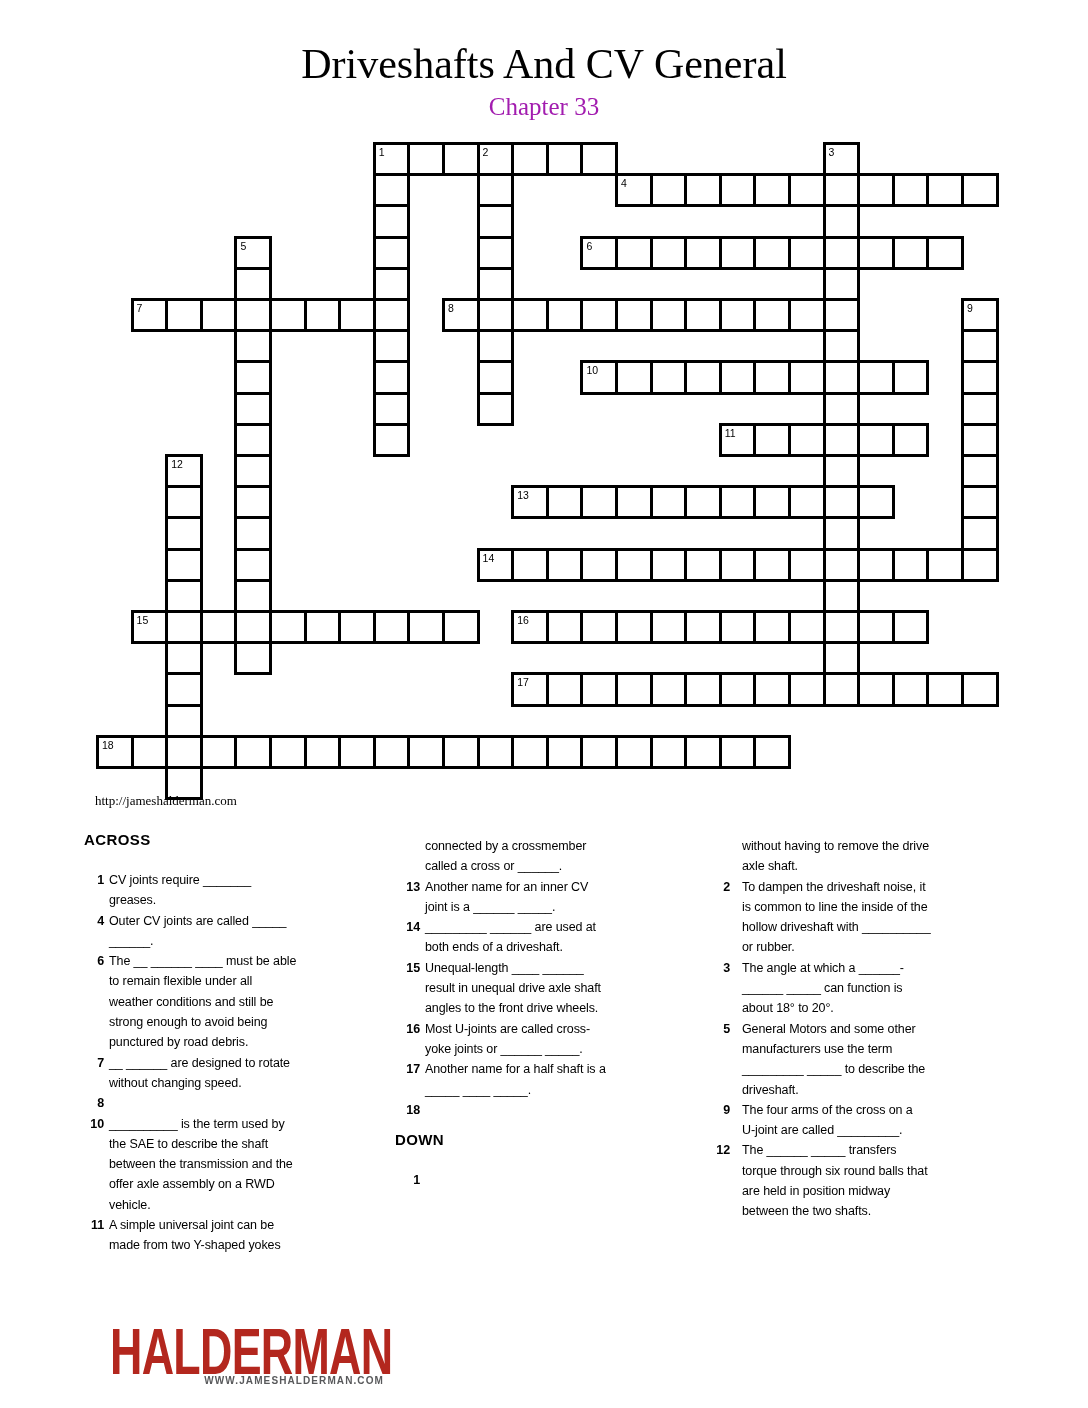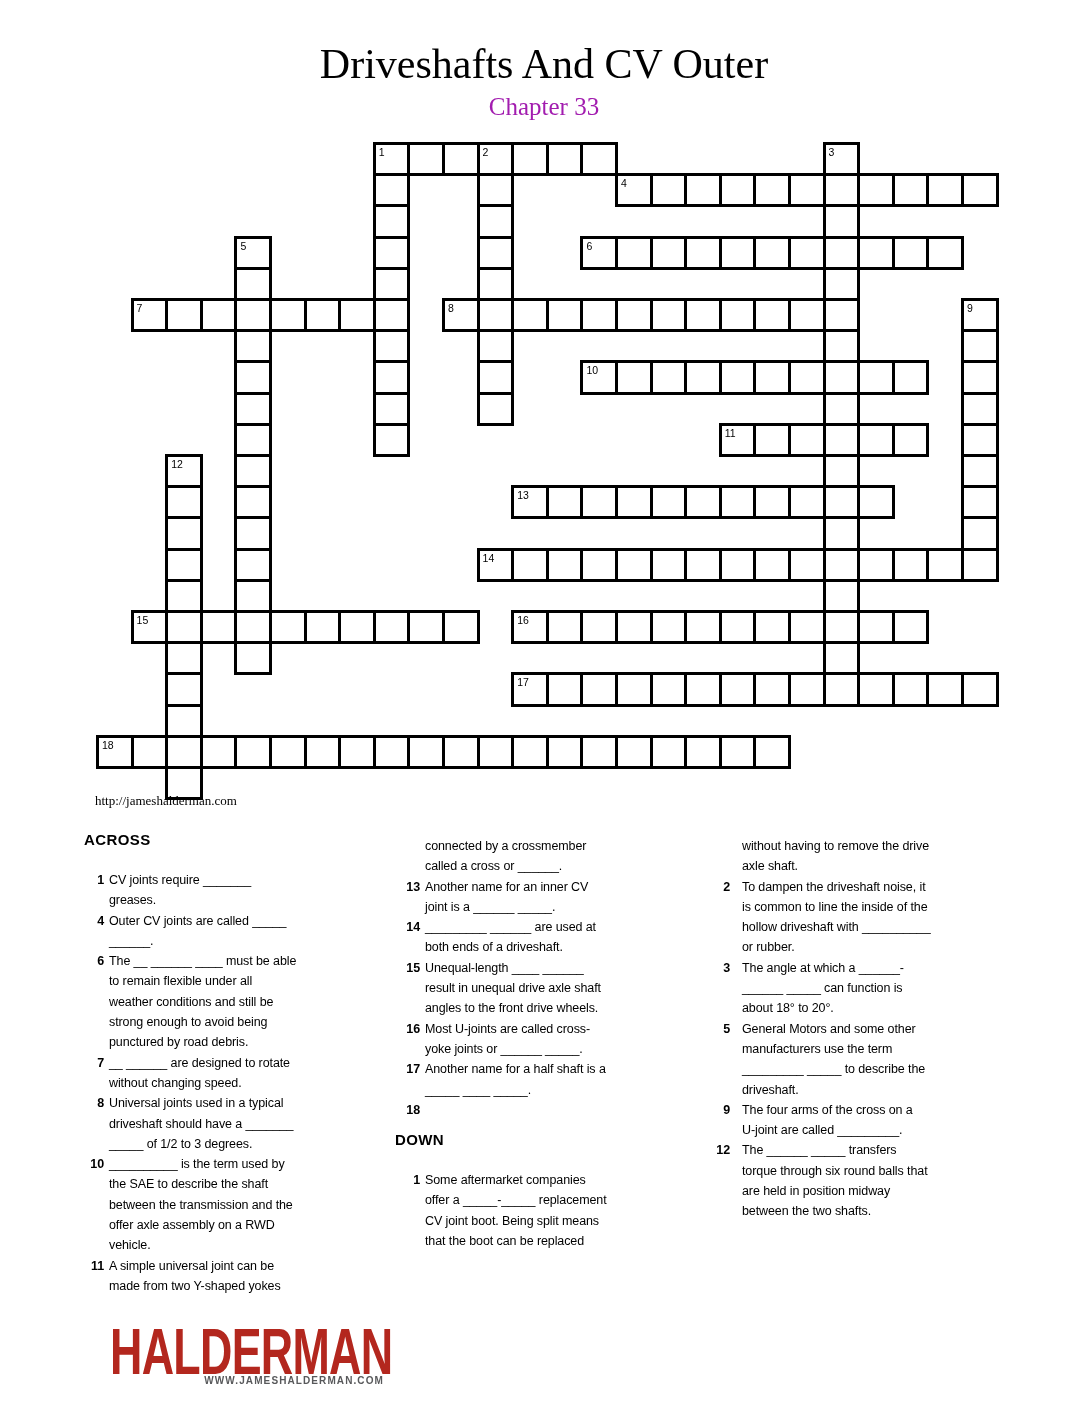--- a/index.html
+++ b/index.html
@@ -29,21 +29,21 @@
   #logo{position:absolute;left:110px;top:1320px;width:400px;}
   .logoword{font-weight:bold;font-size:64px;line-height:1;letter-spacing:-1px;
             transform:scaleX(0.70);transform-origin:left top;white-space:nowrap;}
   .logosite{position:absolute;left:0;top:55px;width:274px;text-align:right;
             font-weight:bold;font-size:10px;letter-spacing:1.1px;}
 </style>
 </head>
 <body>
 
 <div id="page">
-  <div class="title">Driveshafts And CV Outer</div>
+  <div class="title">Driveshafts And CV General</div>
   <div class="subtitle">Chapter 33</div>
 
   <div id="grid">
       <div class="cell" style="left: 276.8px; top: 0px; width: 37.6px; height: 34.2px; border-color: rgb(0, 0, 0);">
         <span class="cellnum">1</span>
       </div>
       <div class="cell" style="left: 311.4px; top: 0px; width: 37.6px; height: 34.2px; border-color: rgb(0, 0, 0);"></div>
       <div class="cell" style="left: 346px; top: 0px; width: 37.6px; height: 34.2px; border-color: rgb(0, 0, 0);"></div>
       <div class="cell" style="left: 380.6px; top: 0px; width: 37.6px; height: 34.2px; border-color: rgb(0, 0, 0);">
         <span class="cellnum">2</span>
@@ -300,23 +300,20 @@
 strong enough to avoid being
 punctured by road debris.</span>
       </div>
       <div class="clue">
         <span class="cnum">7</span>
         <span class="ctext">__ ______ are designed to rotate
 without changing speed.</span>
       </div>
       <div class="clue">
         <span class="cnum">8</span>
-        <span class="ctext">Universal joints used in a typical
-driveshaft should have a _______
-_____ of 1/2 to 3 degrees.</span>
       </div>
       <div class="clue">
         <span class="cnum">10</span>
         <span class="ctext">__________ is the term used by
 the SAE to describe the shaft
 between the transmission and the
 offer axle assembly on a RWD
 vehicle.</span>
       </div>
       <div class="clue">
@@ -356,24 +353,20 @@
         <span class="cnum">17</span>
         <span class="ctext">Another name for a half shaft is a
 _____ ____ _____.</span>
       </div>
       <div class="clue">
         <span class="cnum">18</span>
       </div>
       <div class="heading down">DOWN</div>
       <div class="clue">
         <span class="cnum">1</span>
-        <span class="ctext">Some aftermarket companies
-offer a _____-_____ replacement
-CV joint boot. Being split means
-that the boot can be replaced</span>
       </div>
     </div>
   <div id="colC" class="cluecol">
       <div class="clue">
         <span class="cnum"></span>
         <span class="ctext">without having to remove the drive
 axle shaft.</span>
       </div>
       <div class="clue">
         <span class="cnum">2</span>

